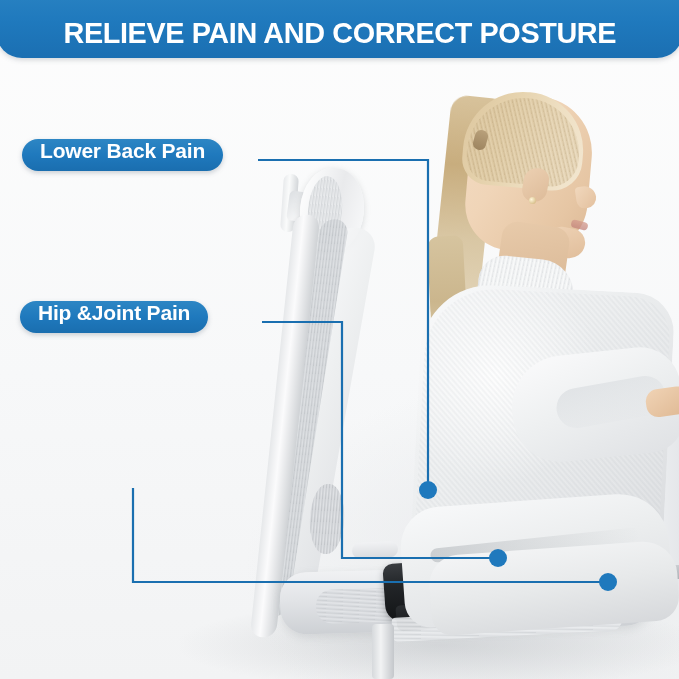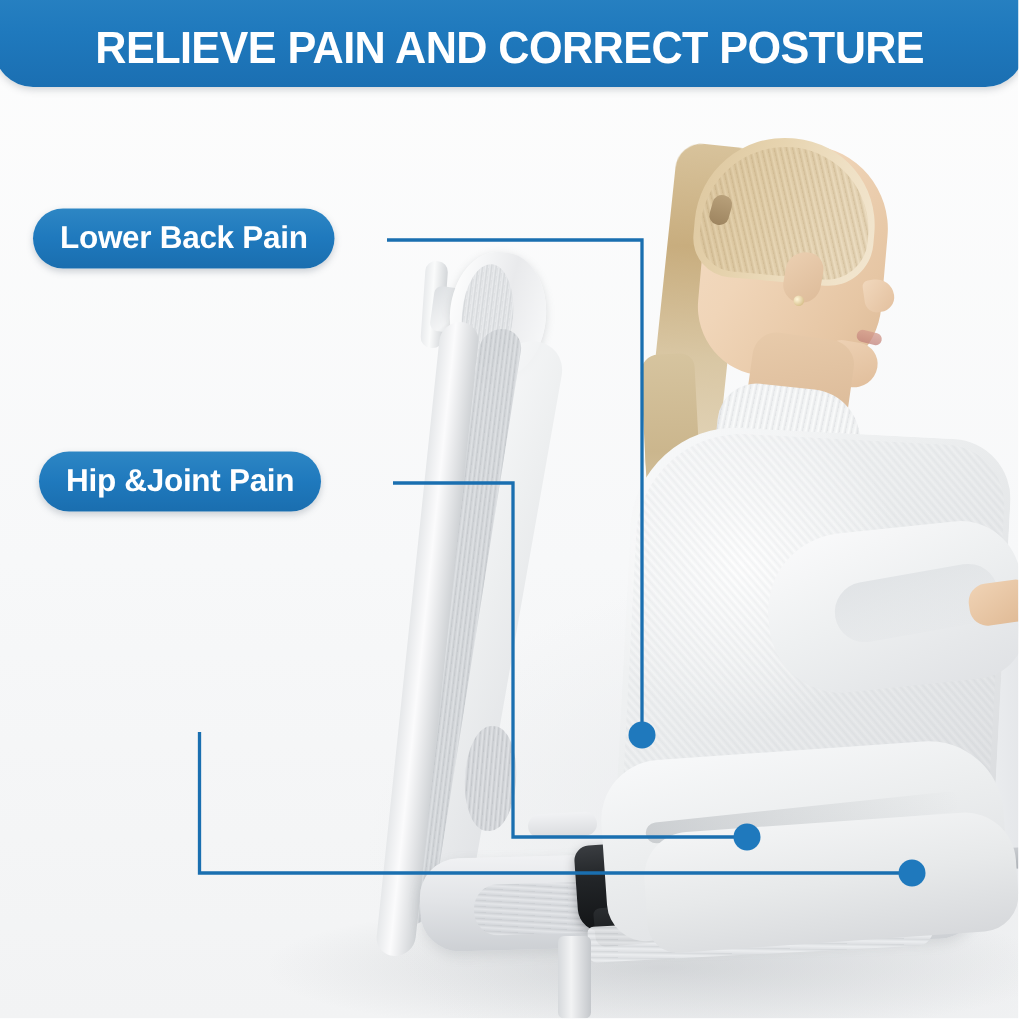--- a/index.html
+++ b/index.html
@@ -381,28 +381,28 @@
   }
 
   
   .pill {
     position: absolute;
     background: linear-gradient(180deg,#2d86c4 0%,#1f79bd 50%,#1a6eaf 100%);
     color: #ffffff;
     font-weight: bold;
     font-size: 21px;
     border-radius: 22px;
-    padding: 8px 18px 8px 18px;
+    padding: 0 18px 8px 18px;
     white-space: nowrap;
     box-shadow: 0 2px 5px rgba(80,95,110,0.28);
     letter-spacing: -0.2px;
     font-family: "Liberation Sans", sans-serif;
   }
   #pill-lower-back { left: 22px; top: 139px; }
-  #pill-hip-joint  { left: 26px; top: 301px; }
+  #pill-hip-joint  { left: 20px; top: 301px; }
   #pill-sciatica   { left: 64px; top: 454px; }
 
   
   .connectors {
     position: absolute;
     left: 0; top: 0;
     width: 679px; height: 679px;
     pointer-events: none;
   }
 </style>

